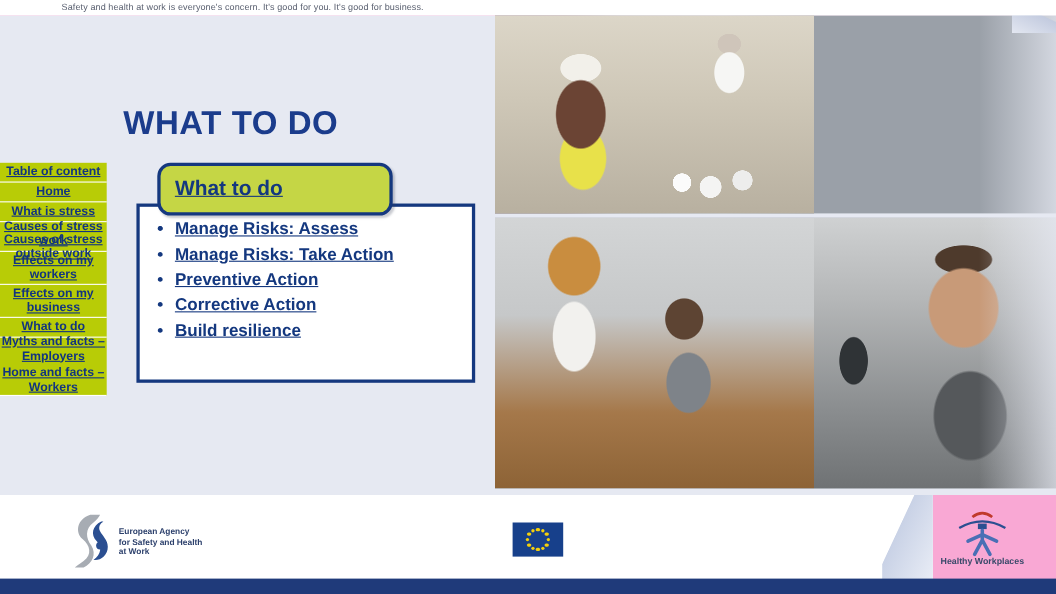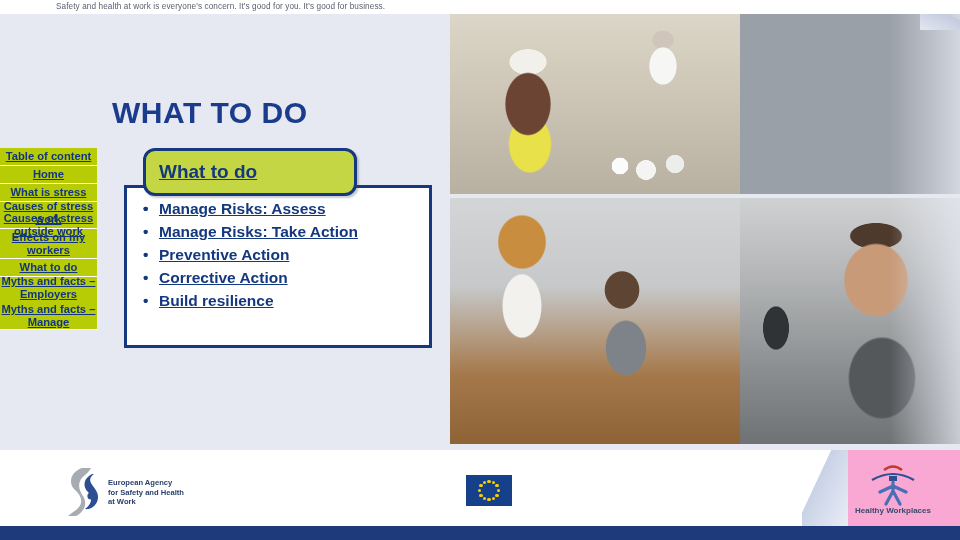--- a/index.html
+++ b/index.html
@@ -330,24 +330,25 @@
 
   <div class="sidebar">
     <div class="nav-item">Table of content</div>
     <div class="nav-item">Home</div>
     <div class="nav-item">What is stress</div>
     <div class="nav-overlap">
       <div class="nav-item a tight">Causes of stress  work</div>
       <div class="nav-item b tight">Causes of stress outside work</div>
     </div>
     <div class="nav-item tight">Effects on my workers</div>
+    <div class="nav-item tight">Effects on my business</div>
     <div class="nav-item">What to do</div>
     <div class="nav-overlap" style="height:52px;">
       <div class="nav-item a tight">Myths and facts – Employers</div>
-      <div class="nav-item b tight" style="top:26px;">Myths and facts – Manage</div>
+      <div class="nav-item b tight" style="top:26px;">Home and facts – Workers</div>
     </div>
   </div>
 
   <div class="content-box">
     <ul class="bullet-list">
       <li>
         <span class="bullet-dot">•</span>
       </li>
       <li>
         <span class="bullet-dot">•</span>

